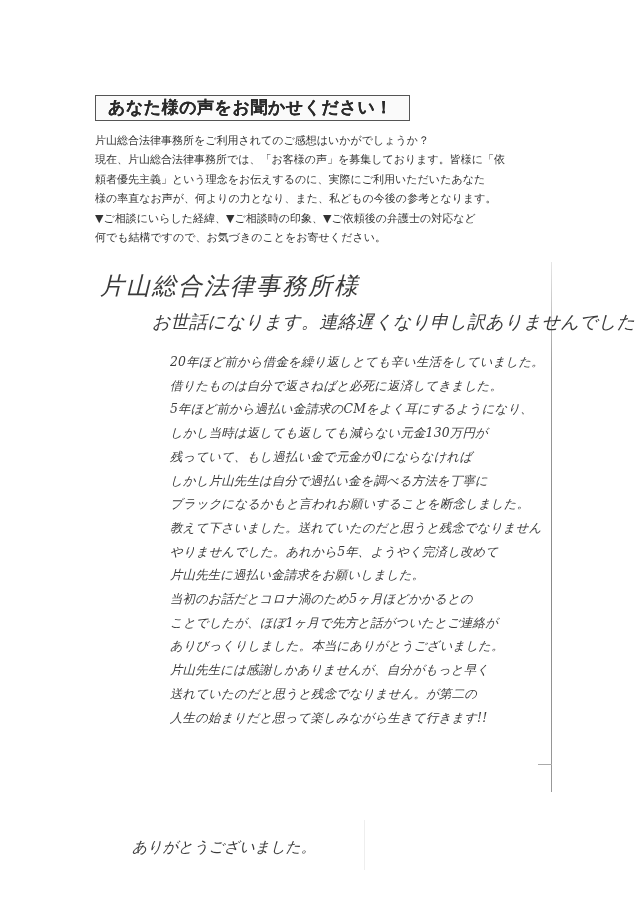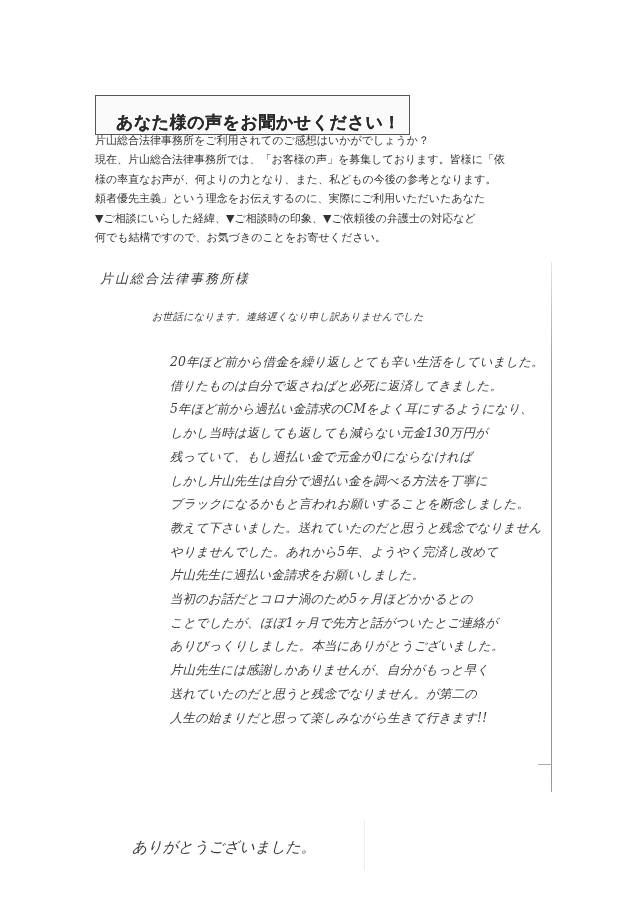--- a/index.html
+++ b/index.html
@@ -1,23 +1,23 @@
 <!DOCTYPE html>
 <html><head>
 <meta charset="utf-8">
 <style>
   html, body { margin: 0; padding: 0; }
   body {
     width: 640px; height: 905px; background: #ffffff; position: relative; overflow: hidden;
     font-family: "DejaVu Sans", sans-serif; color: #222;
   }
   .title-box {
-    position: absolute; left: 95px; top: 95px; width: 315px; height: 40px;
+    position: absolute; left: 95px; top: 95px; width: 315px; height: 26px;
     border: 1px solid #555; background: #fafafa;
-    display: flex; align-items: flex-end; padding-left: 20px; box-sizing: border-box;
+    display: flex; align-items: flex-start; padding-left: 12px; box-sizing: border-box;
   }
   .title-box span {
     font-family: "DejaVu Sans", sans-serif; font-weight: bold; font-size: 17px;
     color: #2a2a2a; letter-spacing: 0.5px; white-space: nowrap;
     text-shadow: 0 0 0.6px #222;
   }
   .intro {
     position: absolute; left: 95px; top: 131px; width: 460px;
     font-size: 11px; line-height: 19.4px; color: #333;
   }
@@ -26,22 +26,22 @@
     position: absolute; left: 551px; top: 262px; width: 1px; height: 530px;
     background: linear-gradient(#e6e6e6, #9a9a9a 20%, #888 60%, #999);
   }
   .letter-frame-corner {
     position: absolute; left: 538px; top: 764px; width: 14px; height: 1px; background: #aaa;
   }
   .hand {
     position: absolute; font-family: "DejaVu Serif", serif; color: #3a3a3a;
     font-style: italic; white-space: nowrap;
   }
-  .addressee { left: 100px; top: 270px; font-size: 13px; letter-spacing: 2px; font-weight: 300; }
-  .greeting { left: 152px; top: 310px; font-size: 10px; letter-spacing: 0.3px; }
+  .addressee { left: 100px; top: 270px; font-size: 24px; letter-spacing: 2px; font-weight: 300; }
+  .greeting { left: 152px; top: 310px; font-size: 18px; letter-spacing: 0.3px; }
   .body-lines {
     position: absolute; left: 130px; top: 350px; width: 420px;
     font-family: "DejaVu Serif", serif; font-style: italic; color: #3a3a3a;
     font-size: 12.4px; line-height: 23.7px; letter-spacing: 0.2px;
   }
   .body-lines div { white-space: nowrap; margin-left: 40px; }
   .closing { left: 132px; top: 838px; font-size: 15px; }
   .faint-line {
     position: absolute; left: 364px; top: 820px; width: 1px; height: 50px; background: #eee;
   }
@@ -49,22 +49,22 @@
 </head>
 <body>
 
 <div class="title-box">
   <span>あなた様の声をお聞かせください！</span>
 </div>
 
 <div class="intro">
   <p>片山総合法律事務所をご利用されてのご感想はいかがでしょうか？</p>
   <p>現在、片山総合法律事務所では、「お客様の声」を募集しております。皆様に「依</p>
+  <p>頼者優先主義」という理念をお伝えするのに、実際にご利用いただいたあなた</p>
   <p>様の率直なお声が、何よりの力となり、また、私どもの今後の参考となります。</p>
-  <p>頼者優先主義」という理念をお伝えするのに、実際にご利用いただいたあなた</p>
   <p>▼ご相談にいらした経緯、▼ご相談時の印象、▼ご依頼後の弁護士の対応など</p>
   <p>何でも結構ですので、お気づきのことをお寄せください。</p>
 </div>
 
 <div class="letter-frame-right"></div>
 <div class="letter-frame-corner"></div>
 
 <div class="hand addressee">片山総合法律事務所様</div>
 <div class="hand greeting">お世話になります。連絡遅くなり申し訳ありませんでした</div>
 

